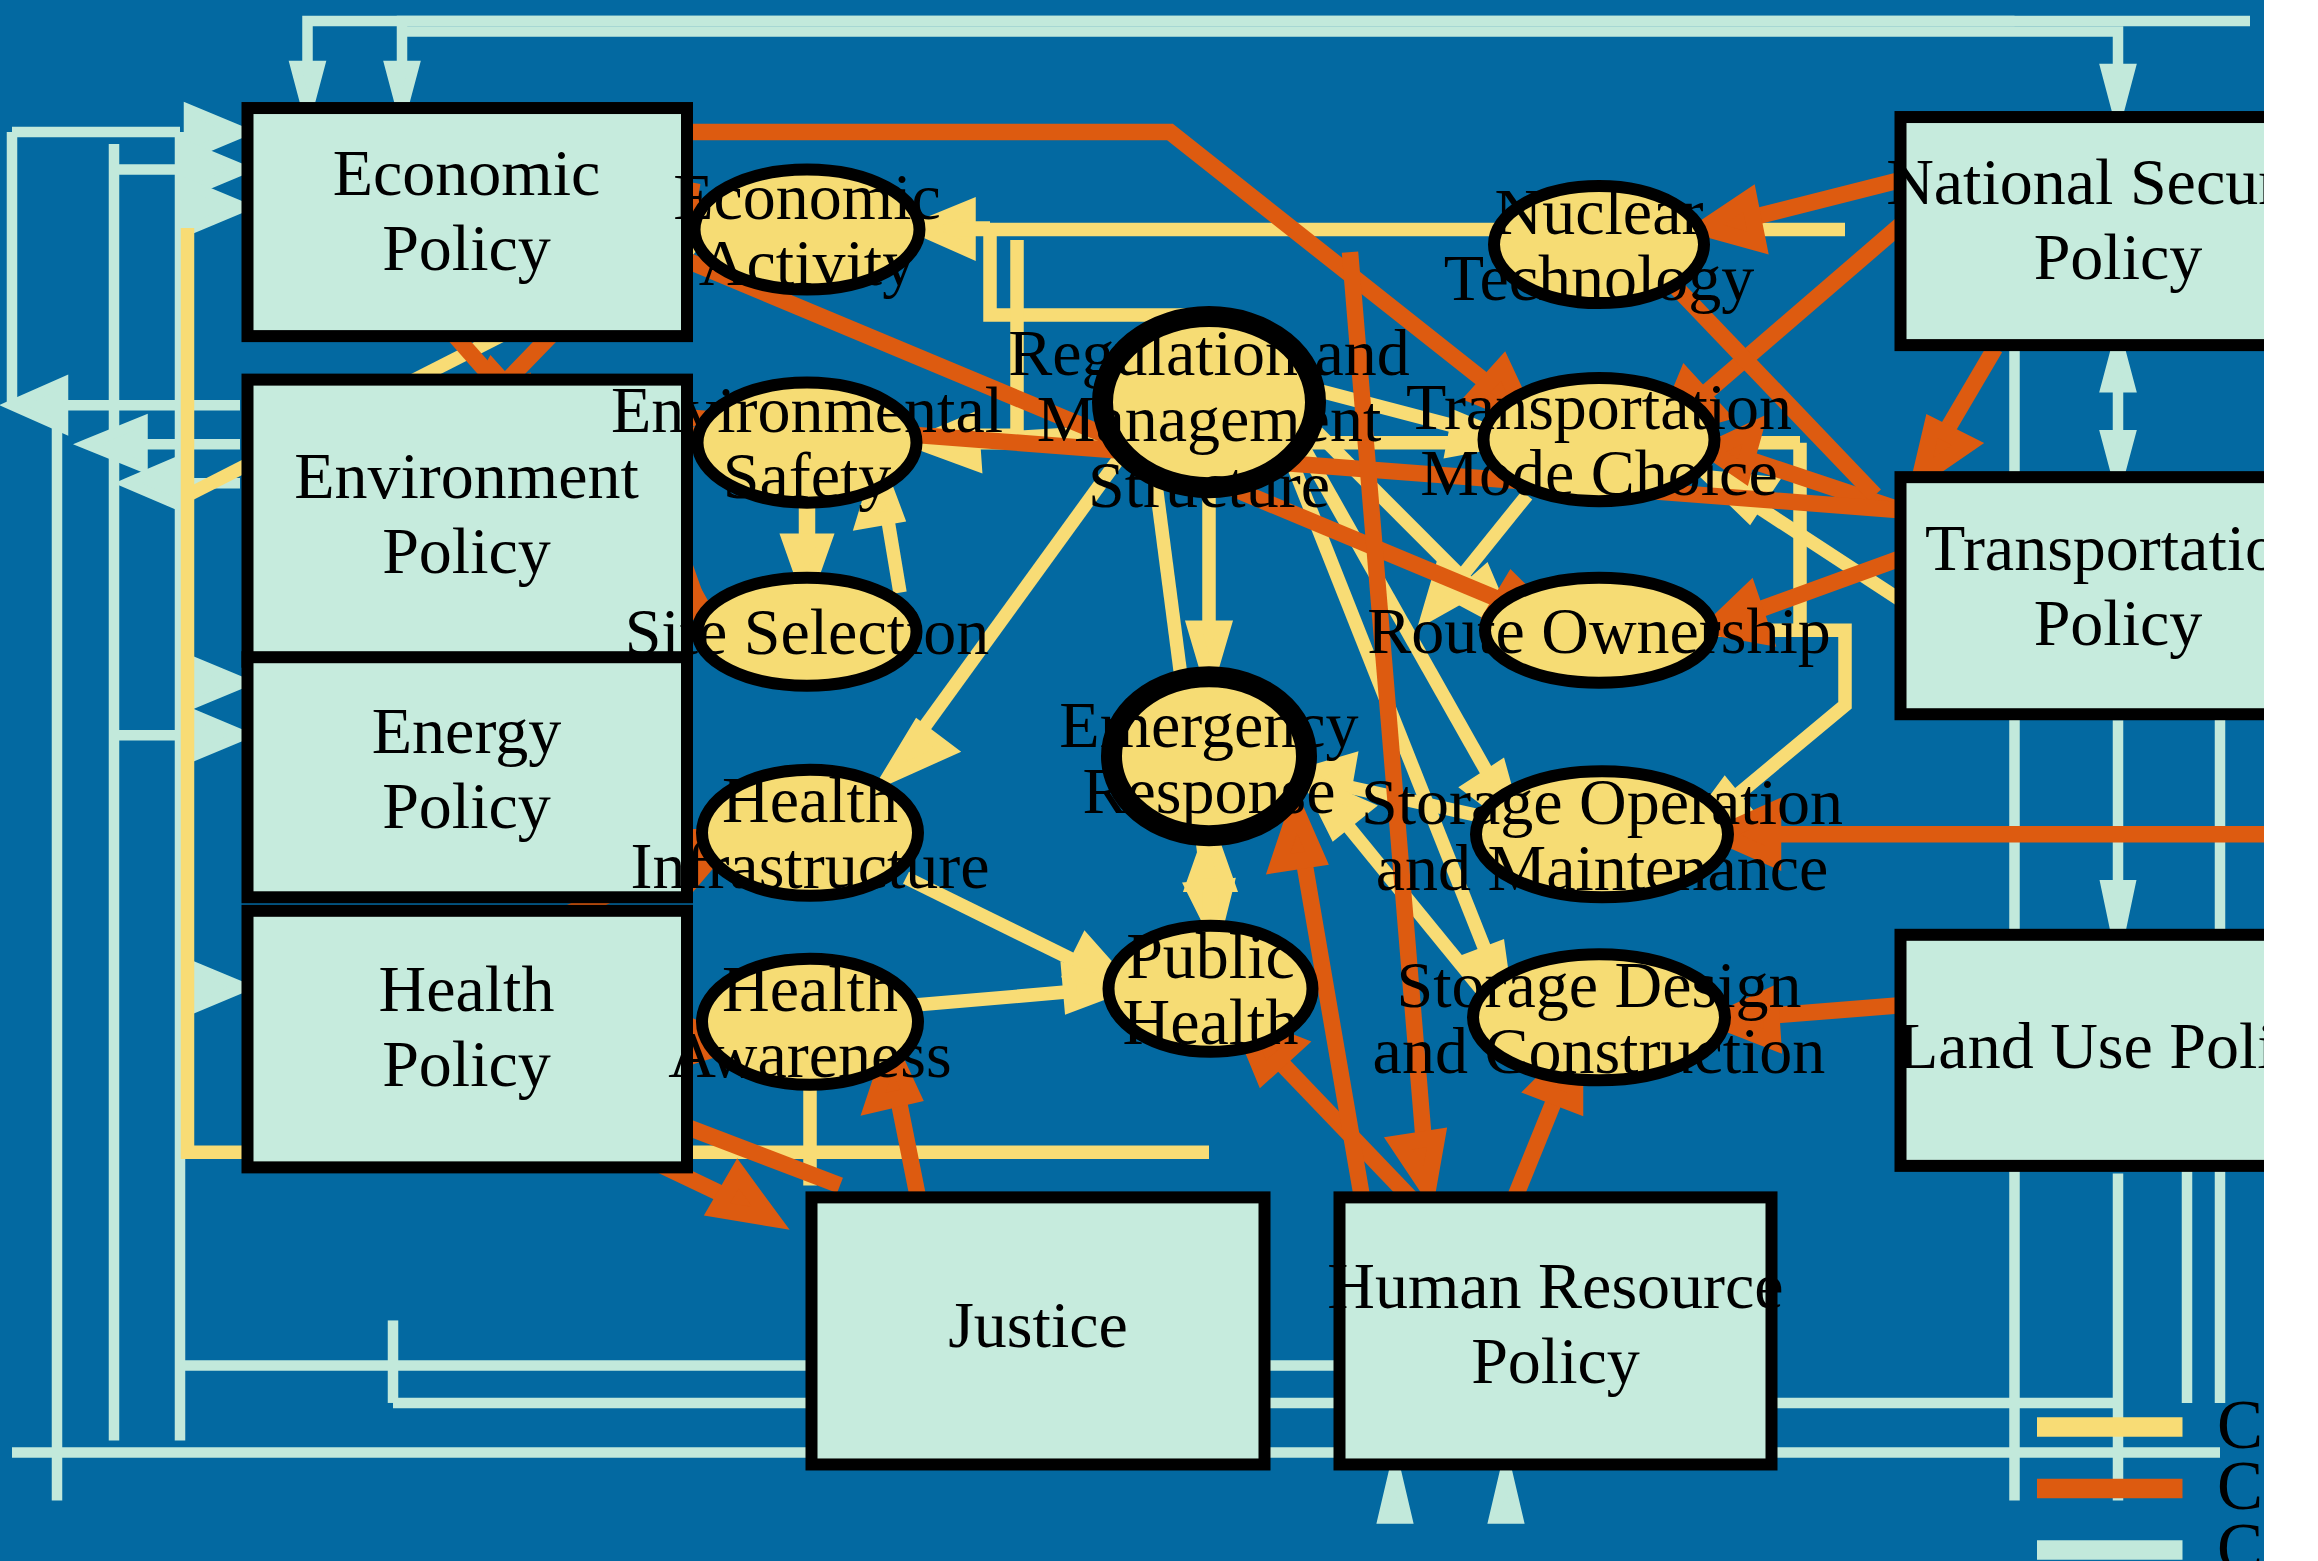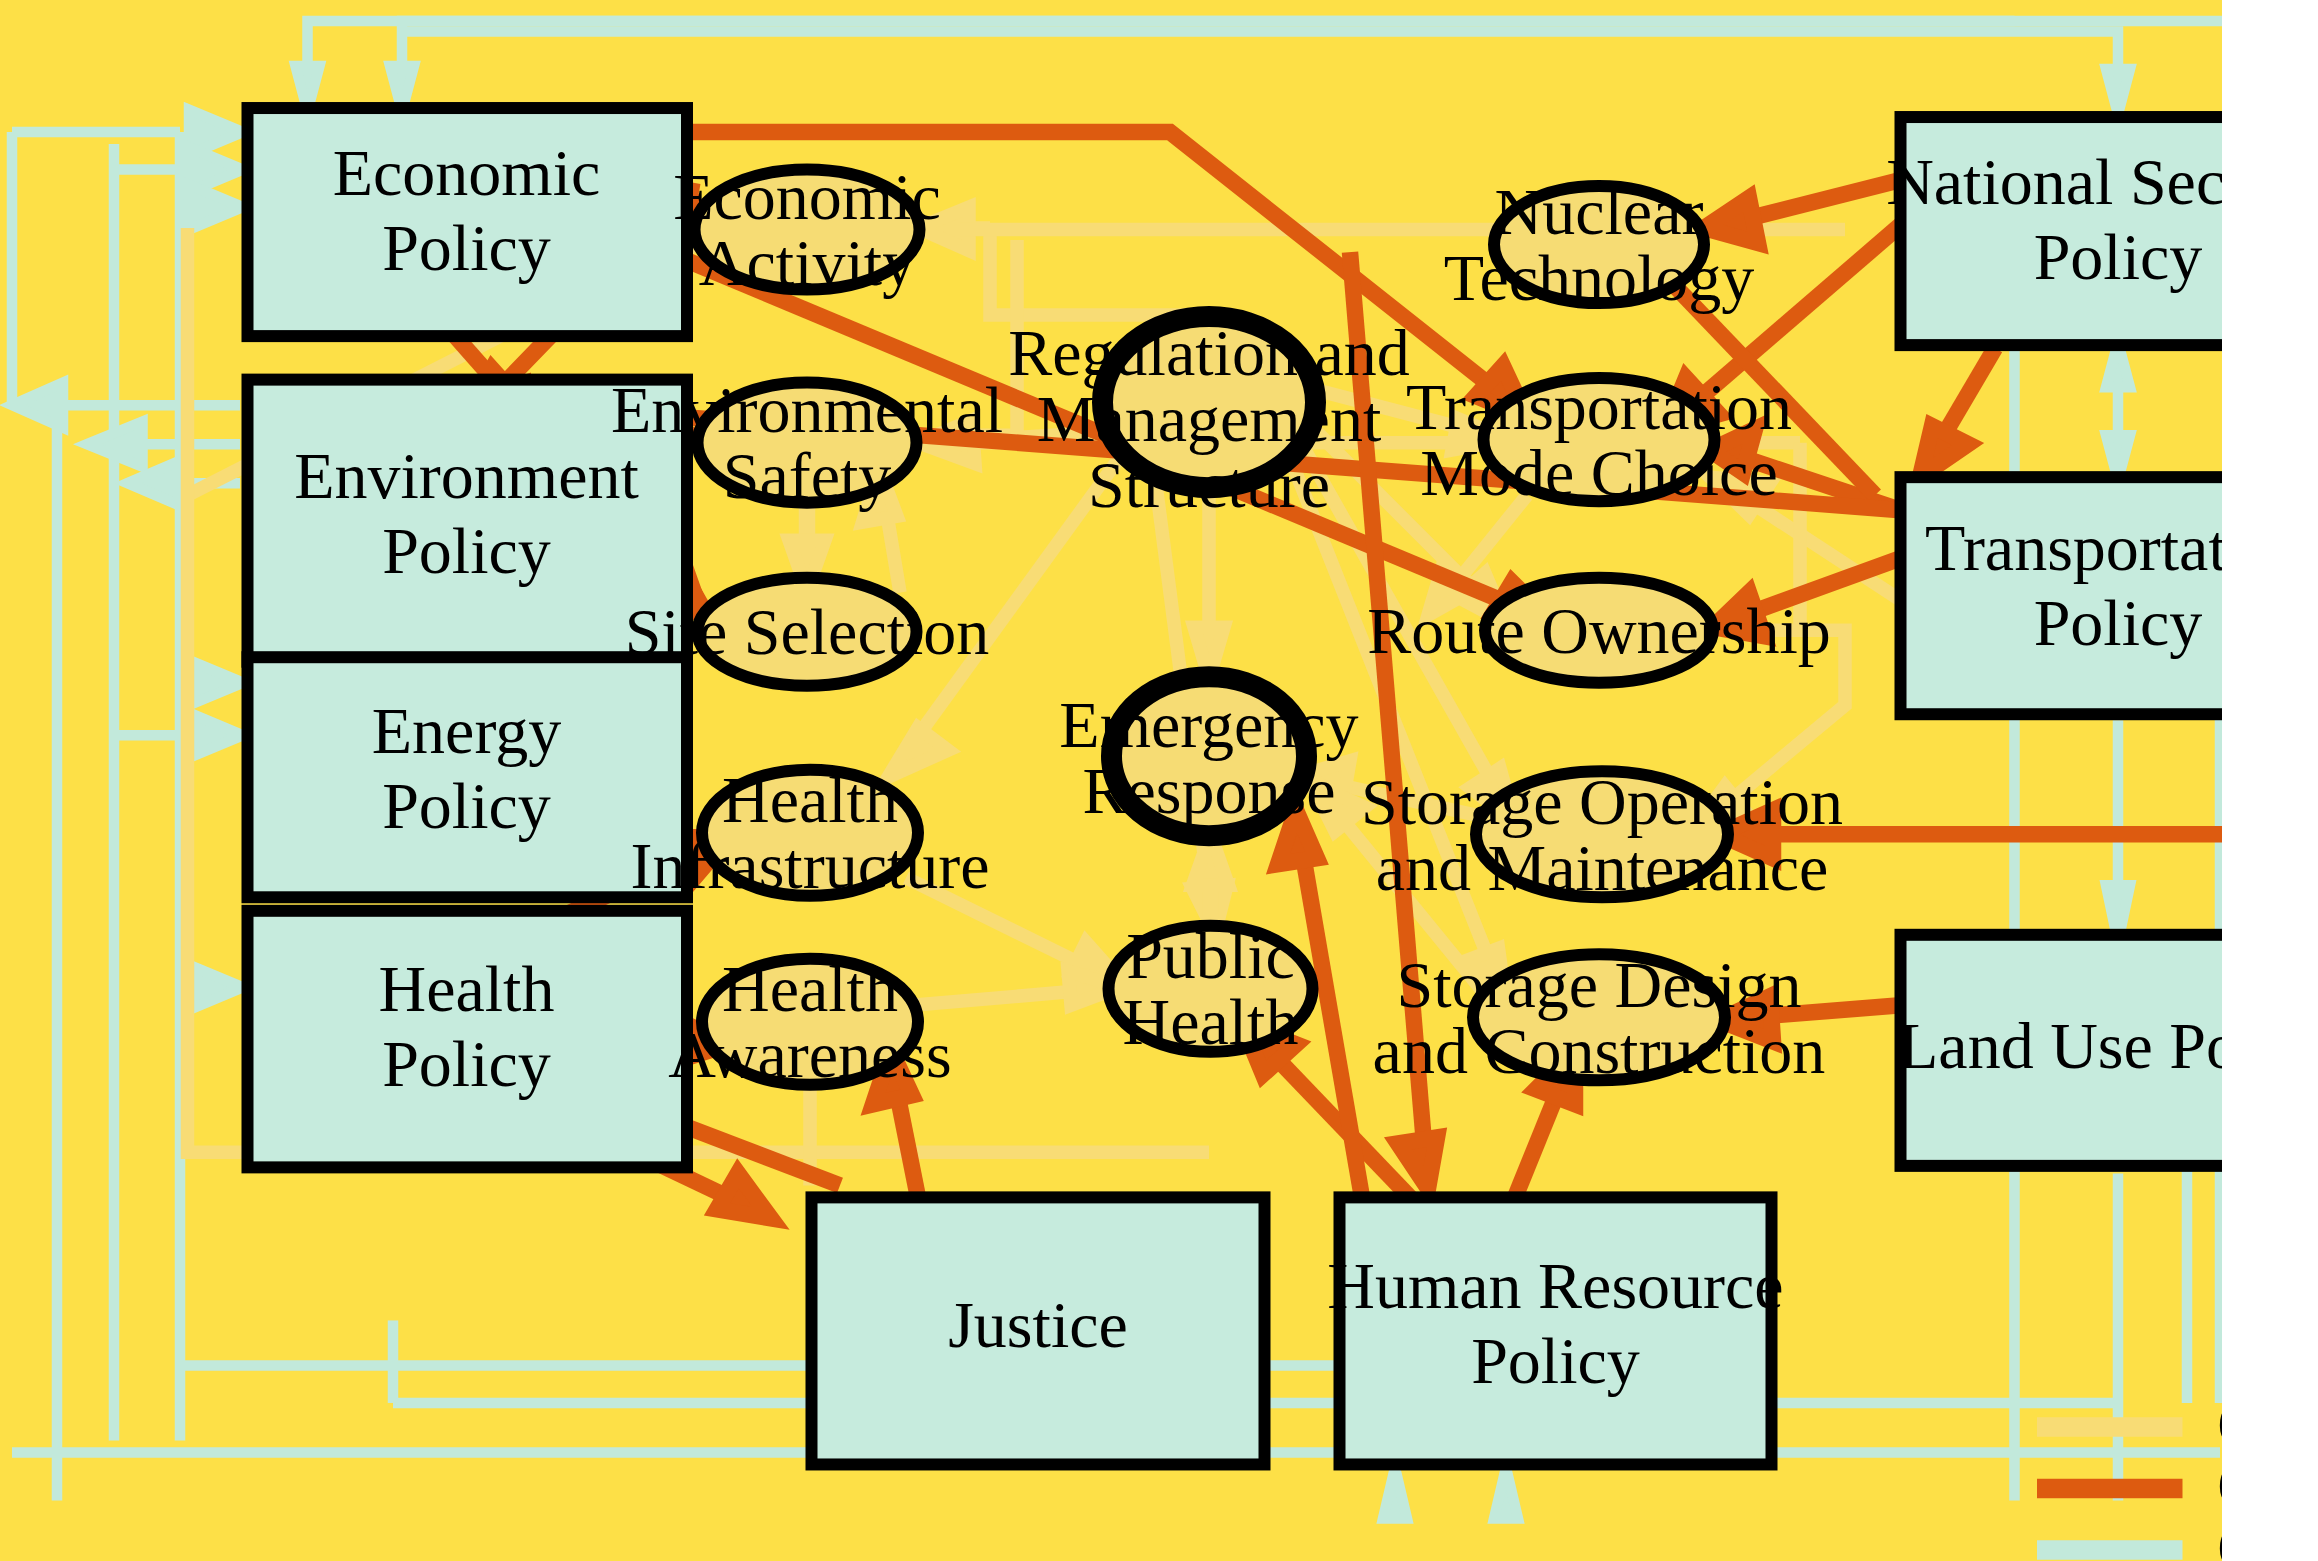--- a/index.html
+++ b/index.html
@@ -1,21 +1,22 @@
 <!DOCTYPE html>
 <html style="font-size:7.9px"><head>
 <meta charset="utf-8">
 <style>
   html,body{margin:0;padding:0;background:#ffffff;}
   #stage{
     position:relative;
     width:2222px;height:1562px;
-    background:#fde047;
+    background:#0369a1;
     font-family:"Liberation Serif","DejaVu Serif",serif;
     overflow:hidden;
+    padding-left:42px;
   }
   svg{position:absolute;top:0;left:0;width:2319px;height:1562px;display:block;}
   .nodeLabel{
     font-family:"Liberation Serif","DejaVu Serif",serif;
     fill:#000;
     text-anchor:middle;
     font-size:44px;
   }
   .legendLabel{
     font-family:"Liberation Serif","DejaVu Serif",serif;

